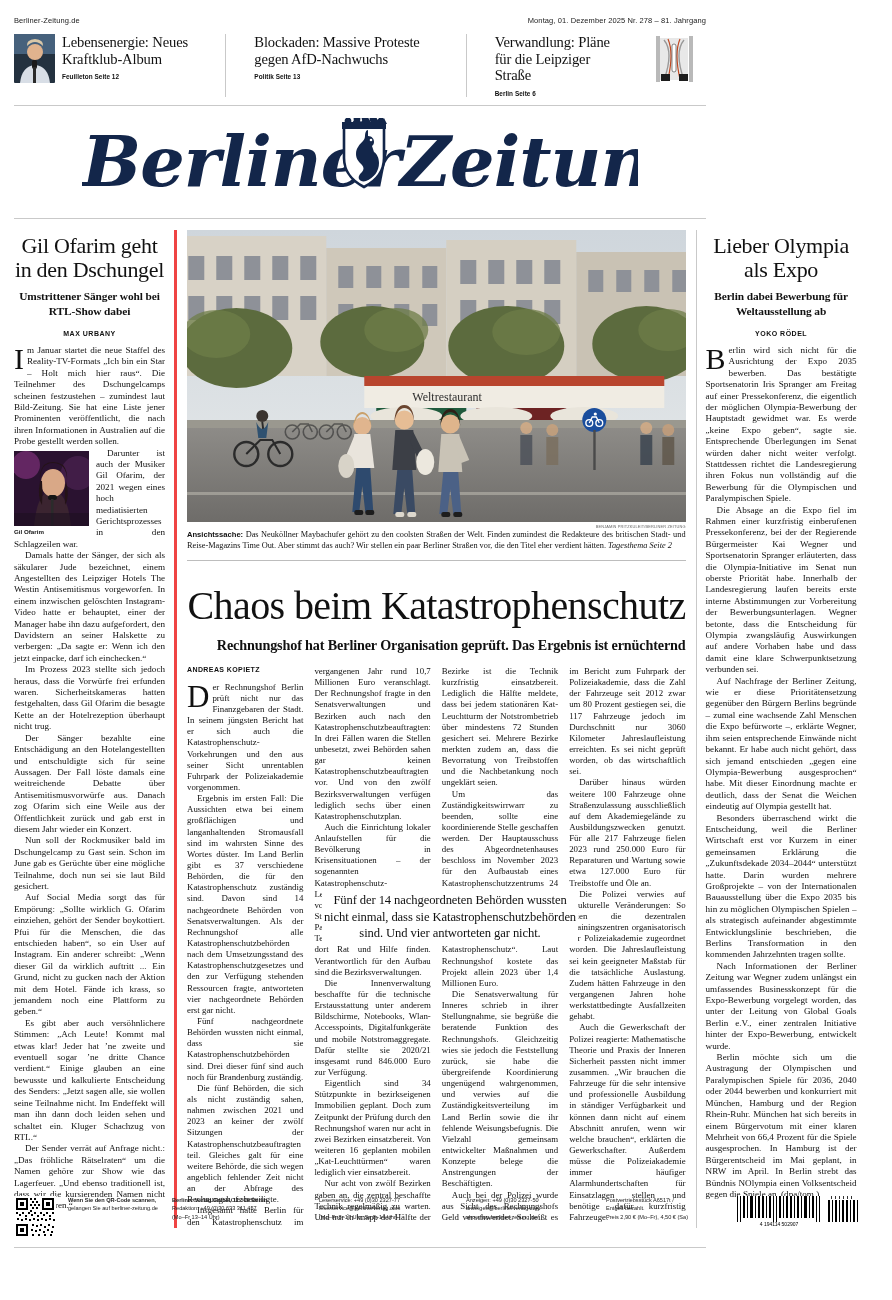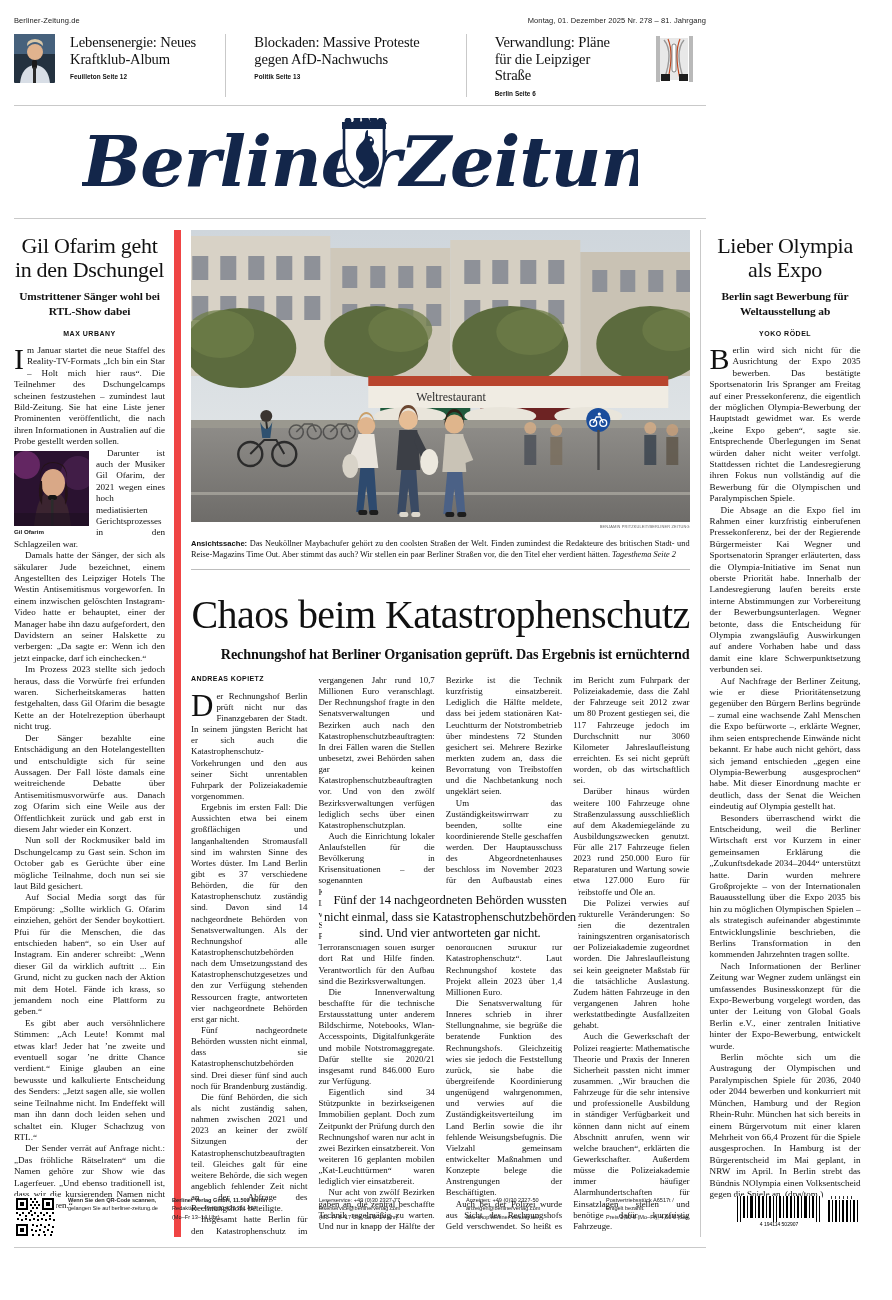--- a/index.html
+++ b/index.html
@@ -14,21 +14,21 @@
   .page{position:relative;width:720px;height:1300px;box-sizing:border-box;padding:0 14px;}
 
   
   .topbar{display:flex;justify-content:space-between;align-items:baseline;
     font-family:"Liberation Sans",sans-serif;font-size:7.5px;color:#222;
     padding-top:16px;letter-spacing:.1px;}
   .topbar .right{letter-spacing:.1px;}
 
   
   .teasers{display:flex;margin-top:9px;align-items:stretch;}
-  .teaser{display:flex;gap:15px;align-items:flex-start;padding:0 9px;flex:1;}
+  .teaser{display:flex;gap:7px;align-items:flex-start;padding:0 9px;flex:1;}
   .teaser:nth-child(1){padding-left:0;}
   .teaser + .teaser{border-left:1px solid #c9c9c9;padding-left:28px;}
   .teaser-thumb{width:41px;height:49px;flex:0 0 41px;overflow:hidden;border-radius:1px;}
   .teaser-body{flex:1;min-width:0;}
   .teaser h3{margin:0;font-family:"Liberation Serif",serif;font-weight:400;
     font-size:14.6px;line-height:1.14;letter-spacing:-.15px;color:#111;}
   .teaser .kicker{margin-top:6px;font-family:"Liberation Sans",sans-serif;
     font-weight:700;font-size:6.4px;color:#111;letter-spacing:.05px;}
   .teaser.last{gap:22px;}
   .teaser.last .teaser-thumb{width:46px;height:50px;flex:0 0 46px;order:2;}
@@ -39,21 +39,21 @@
   
   .masthead{display:flex;justify-content:center;align-items:center;
     padding:12px 0 14px 0;}
   .masthead svg{display:block;}
   .rule-mast{border:0;border-top:1px solid #c9c9c9;margin:0;}
 
   
   .grid{display:flex;margin-top:11px;gap:0;}
   .col-left{width:160px;flex:0 0 160px;padding-right:9px;box-sizing:border-box;}
   .col-center{flex:1;padding:0 10px;box-sizing:border-box;
-     border-left:7px solid #ef4444;border-right:1px solid #c9c9c9;}
+     border-left:3px solid #ef4444;border-right:1px solid #c9c9c9;}
   .col-right{width:160px;flex:0 0 160px;padding-left:9px;box-sizing:border-box;}
 
   
   .side-head{font-family:"Liberation Serif",serif;font-weight:400;
     font-size:22px;line-height:1.08;text-align:center;margin:4px 0 0 0;letter-spacing:-.3px;}
   .side-sub{font-family:"Liberation Serif",serif;font-size:11.4px;line-height:1.25;
     text-align:center;margin:8px 0 0 0;font-weight:600;letter-spacing:-.1px;}
   .byline{font-family:"Liberation Sans",sans-serif;font-weight:700;font-size:7px;
     text-align:center;margin:12px 0 8px 0;letter-spacing:.5px;}
 
@@ -67,21 +67,21 @@
   
   .inline-photo{float:left;width:75px;margin:3px 7px 1px 0;}
   .inline-photo .ph{width:75px;height:75px;overflow:hidden;position:relative;}
   .inline-photo .cap{font-family:"Liberation Sans",sans-serif;font-weight:700;
     font-size:6.2px;margin-top:2px;}
 
   
   .lead-photo{width:100%;height:292px;overflow:hidden;position:relative;}
   .photo-credit{font-family:"Liberation Sans",sans-serif;font-size:3.9px;color:#666;
     text-align:right;margin-top:2px;letter-spacing:.15px;}
-  .lead-cap{font-size:8.3px;line-height:1.3;margin-top:10px;text-align:justify;}
+  .lead-cap{font-size:8.3px;line-height:1.3;margin-top:1px;text-align:justify;}
   .lead-cap b{font-family:"Liberation Sans",sans-serif;font-size:7.6px;}
   .lead-cap i{font-style:italic;}
   .rule-cap{border:0;border-top:1px solid #bdbdbd;margin:7px 0 0 0;}
 
   
   .main-head{font-size:40px;line-height:1.03;text-align:right;font-weight:400;
     margin:24px 0 0 0;letter-spacing:-.6px;}
   .main-sub{font-size:14.2px;line-height:1.2;text-align:right;margin:11px 0 0 0;
     font-weight:600;letter-spacing:-.15px;}
 
@@ -224,21 +224,21 @@
             </svg>
 
           </div>
           <div class="cap">Gil Ofarim</div>
         </div>
 
         <p>Darunter ist auch der Musiker Gil Ofarim, der 2021 wegen eines hoch mediatisierten Gerichtsprozesses in den Schlagzeilen war.</p>
         <p>Damals hatte der Sänger, der sich als säkularer Jude bezeichnet, einem Angestellten des Leipziger Hotels The Westin Antisemitismus vorgeworfen. In einem inzwischen gelöschten Instagram-Video hatte er behauptet, einer der Manager habe ihn dazu aufgefordert, den Davidstern an seiner Halskette zu verbergen: „Da sagte er: Wenn ich den jetzt einpacke, darf ich einchecken.“</p>
         <p>Im Prozess 2023 stellte sich jedoch heraus, dass die Vorwürfe frei erfunden waren. Sicherheitskameras hatten festgehalten, dass Gil Ofarim die besagte Kette an der Hotelrezeption überhaupt nicht trug.</p>
         <p>Der Sänger bezahlte eine Entschädigung an den Hotelangestellten und entschuldigte sich für seine Aussagen. Der Fall löste damals eine weitreichende Debatte über Antisemitismusvorwürfe aus. Danach zog Ofarim sich eine Weile aus der Öffentlichkeit zurück und gab erst in diesem Jahr wieder ein Konzert.</p>
-        <p>Nun soll der Rockmusiker bald im Dschungelcamp zu Gast sein. Schon im October gab es Gerüchte über eine mögliche Teilnahme, doch nun sei sie laut Bild gesichert.</p>
+        <p>Nun soll der Rockmusiker bald im Dschungelcamp zu Gast sein. Schon im June gab es Gerüchte über eine mögliche Teilnahme, doch nun sei sie laut Bild gesichert.</p>
         <p>Auf Social Media sorgt das für Empörung: „Sollte wirklich G. Ofarim einziehen, gehört der Sender boykottiert. Pfui für die Menschen, die das entschieden haben“, so ein User auf Instagram. Ein anderer schreibt: „Wenn dieser Gil da wirklich auftritt ... Ein Grund, nicht zu gucken nach der Aktion mit dem Hotel. Fände ich krass, so jemandem noch eine Plattform zu geben.“</p>
         <p>Es gibt aber auch versöhnlichere Stimmen: „Ach Leute! Kommt mal etwas klar! Jeder hat ’ne zweite und eventuell sogar ’ne dritte Chance verdient.“ Einige glauben an eine bewusste und kalkulierte Entscheidung des Senders: „Jetzt sagen alle, sie wollen seine Teilnahme nicht. Im Endeffekt will man ihn dann doch leiden sehen und schaltet ein. Kluger Schachzug von RTL.“</p>
         <p>Der Sender verrät auf Anfrage nicht.: „Das fröhliche Rätselraten“ um die Namen gehöre zur Show wie das Lagerfeuer. „Und ebenso traditionell ist, dass wir die kursierenden Namen nicht kommentieren.“</p>
       </div>
     </div>
 
     <div class="col-center">
 
       <div class="lead-photo">
         <svg class="thumb-svg" viewBox="0 0 520 292" preserveAspectRatio="xMidYMid slice">
@@ -420,21 +420,21 @@
         <p>Die Senatsverwaltung für Inneres schrieb in ihrer Stellungnahme, sie begrüße die beratende Funktion des Rechnungshofs. Gleichzeitig wies sie jedoch die Feststellung zurück, sie habe die übergreifende Koordinierung ungenügend wahrgenommen, und verwies auf die Zuständigkeitsverteilung im Land Berlin sowie die ihr fehlende Weisungsbefugnis. Die Vielzahl gemeinsam entwickelter Maßnahmen und Konzepte belege die Anstrengungen der Beschäftigten.</p>
         <p>Auch bei der Polizei wurde aus Sicht des Rechnungshofs Geld verschwendet. So heißt es im Bericht zum Fuhrpark der Polizeiakademie, dass die Zahl der Fahrzeuge seit 2012 zwar um 80 Prozent gestiegen sei, die 117 Fahrzeuge jedoch im Durchschnitt nur 3060 Kilometer Jahreslaufleistung erreichten. Es sei nicht geprüft worden, ob das wirtschaftlich sei.</p>
         <p>Darüber hinaus würden weitere 100 Fahrzeuge ohne Straßenzulassung ausschließlich auf dem Akademiegelände zu Ausbildungszwecken genutzt. Für alle 217 Fahrzeuge fielen 2023 rund 250.000 Euro für Reparaturen und Wartung sowie etwa 127.000 Euro für Treibstoffe und Öle an.</p>
         <p>Die Polizei verwies auf strukturelle Veränderungen: So seien die dezentralen Trainingszentren organisatorisch der Polizeiakademie zugeordnet worden. Die Jahreslaufleistung sei kein geeigneter Maßstab für die tatsächliche Auslastung. Zudem hätten Fahrzeuge in den vergangenen Jahren hohe werkstattbedingte Ausfallzeiten gehabt.</p>
         <p>Auch die Gewerkschaft der Polizei reagierte: Mathematische Theorie und Praxis der Inneren Sicherheit passten nicht immer zusammen. „Wir brauchen die Fahrzeuge für die sehr intensive und professionelle Ausbildung in ständiger Verfügbarkeit und können dann nicht auf einem Abschnitt anrufen, wenn wir welche brauchen“, erklärten die Gewerkschafter. Außerdem müsse die Polizeiakademie immer häufiger Alarmhundertschaften für Einsatzlagen stellen und benötige dafür kurzfristig Fahrzeuge.</p>
       </div>
     </div>
 
     <div class="col-right">
       <h2 class="side-head">Lieber Olympia als Expo</h2>
-      <p class="side-sub">Berlin sagt Bewerbung für Weltausstellung ab</p>
+      <p class="side-sub">Berlin dabei Bewerbung für Weltausstellung ab</p>
       <div class="byline">YOKO RÖDEL</div>
       <div class="body-text">
         <p class="first">Berlin wird sich nicht für die Ausrichtung der Expo 2035 bewerben. Das bestätigte Sportsenatorin Iris Spranger am Freitag auf einer Pressekonferenz, die eigentlich der möglichen Olympia-Bewerbung der Hauptstadt gewidmet war. Es werde „keine Expo geben“, sagte sie. Entsprechende Überlegungen im Senat würden daher nicht weiter verfolgt. Stattdessen richtet die Landesregierung ihren Fokus nun vollständig auf die Bewerbung für die Olympischen und Paralympischen Spiele.</p>
         <p>Die Absage an die Expo fiel im Rahmen einer kurzfristig einberufenen Pressekonferenz, bei der der Regierende Bürgermeister Kai Wegner und Sportsenatorin Spranger erläuterten, dass die Olympia-Initiative im Senat nun oberste Priorität habe. Innerhalb der Landesregierung laufen bereits erste interne Abstimmungen zur Vorbereitung der Bewerbungsunterlagen. Wegner betonte, dass die Entscheidung für Olympia zwangsläufig Auswirkungen auf andere Vorhaben habe und dass damit eine klare Schwerpunktsetzung verbunden sei.</p>
         <p>Auf Nachfrage der Berliner Zeitung, wie er diese Prioritätensetzung gegenüber den Bürgern Berlins begründe – zumal eine wachsende Zahl Menschen die Expo befürworte –, erklärte Wegner, ihm seien entsprechende Einwände nicht bekannt. Er habe auch nicht gehört, dass sich jemand entschieden „gegen eine Olympia-Bewerbung ausgesprochen“ habe. Mit dieser Einordnung machte er deutlich, dass der Senat die Weichen eindeutig auf Olympia gestellt hat.</p>
         <p>Besonders überraschend wirkt die Entscheidung, weil die Berliner Wirtschaft erst vor Kurzem in einer gemeinsamen Erklärung die „Zukunftsdekade 2034–2044“ unterstützt hatte. Darin wurden mehrere Großprojekte – von der Internationalen Bauausstellung über die Expo 2035 bis hin zu möglichen Olympischen Spielen – als strategisch aufeinander abgestimmte Entwicklungslinie beschrieben, die Berlins Transformation in den kommenden Jahrzehnten tragen sollte.</p>
         <p>Nach Informationen der Berliner Zeitung war Wegner zudem unlängst ein umfassendes Businesskonzept für die Expo-Bewerbung vorgelegt worden, das unter der Leitung von Global Goals Berlin e.V., einer zentralen Initiative hinter der Expo-Bewerbung, entwickelt wurde.</p>
         <p>Berlin möchte sich um die Austragung der Olympischen und Paralympischen Spiele für 2036, 2040 oder 2044 bewerben und konkurriert mit München, Hamburg und der Region Rhein-Ruhr. München hat sich bereits in einem Bürgervotum mit einer klaren Mehrheit von 66,4 Prozent für die Spiele ausgesprochen. In Hamburg ist der Bürgerentscheid im Mai geplant, in NRW im April. In Berlin strebt das Bündnis NOlympia einen Volksentscheid gegen die Spiele an. (dpa/tom.)</p>
       </div>
     </div>

